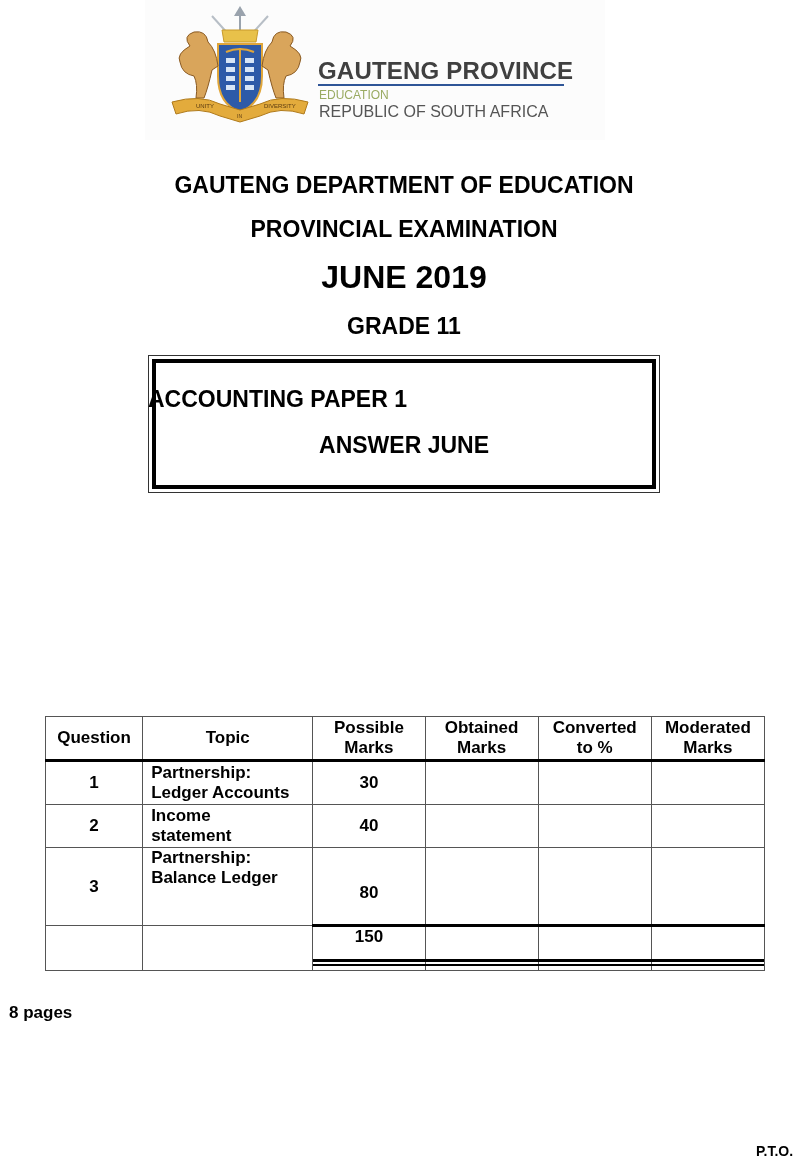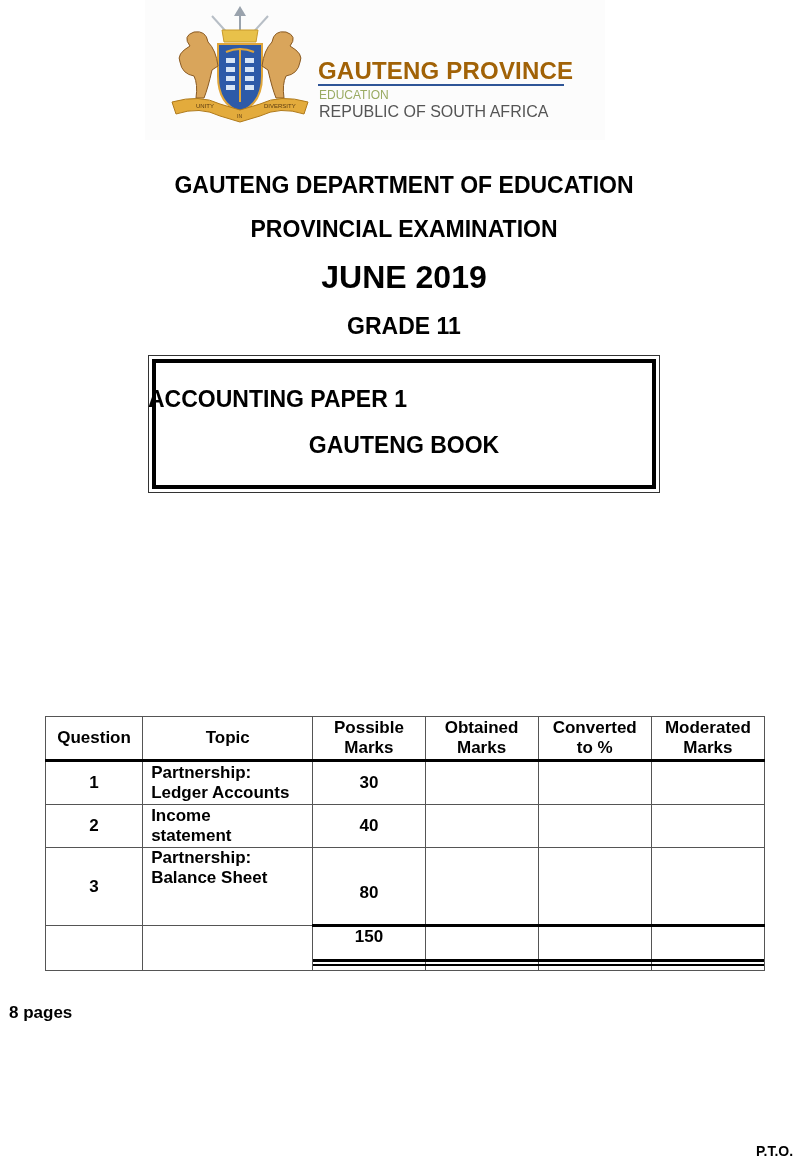--- a/index.html
+++ b/index.html
@@ -3,21 +3,21 @@
 <meta charset="utf-8">
 <style>
   html, body { margin:0; padding:0; background:#ffffff; }
   body { width:800px; height:1157px; position:relative; overflow:hidden;
          font-family:"Liberation Sans", sans-serif; color:#000; }
   .abs { position:absolute; }
 
   
   .logo { left:145px; top:0; width:460px; height:140px; background:#fcfcfc; }
   .crest { left:160px; top:6px; width:160px; height:120px; }
-  .brand-title { left:318px; top:57px; font-size:24px; font-weight:bold; color:#a16207;
+  .brand-title { left:318px; top:57px; font-size:24px; font-weight:bold; color:#404040;
                  letter-spacing:0.2px; white-space:nowrap; }
   .brand-underline { left:318px; top:84px; width:246px; height:2px; background:#2f5597; }
   .brand-sub1 { left:319px; top:88px; font-size:12px; color:#9aab62; white-space:nowrap; }
   .brand-sub2 { left:319px; top:103px; font-size:16px; color:#555; white-space:nowrap; }
 
   
   .h { left:0; width:808px; text-align:center; font-weight:bold; white-space:nowrap; }
   .h1 { top:172px; font-size:23px; }
   .h2 { top:216px; font-size:23px; }
   .h3 { top:259px; font-size:32px; }
@@ -95,21 +95,21 @@
 <div class="abs brand-sub2">REPUBLIC OF SOUTH AFRICA</div>
 
 <div class="abs h h1">GAUTENG DEPARTMENT OF EDUCATION</div>
 <div class="abs h h2">PROVINCIAL EXAMINATION</div>
 <div class="abs h h3">JUNE 2019</div>
 <div class="abs h h4">GRADE 11</div>
 
 <div class="abs titlebox-outer"></div>
 <div class="abs titlebox-inner"></div>
 <div class="abs tb1">ACCOUNTING PAPER 1</div>
-<div class="abs tb2">GAUTENG BOOK</div>
+<div class="abs tb2">ANSWER JUNE</div>
 
 <table class="abs info-table">
   <tbody>
 </tbody>
   </table>
 
 <table class="abs marks-table">
   <colgroup>
     <col style="width:97px">
       <col style="width:170px">
@@ -138,21 +138,21 @@
   <tr class="r2">
     <td>2</td>
     <td class="topic"><span>Income</span><br><span>statement</span></td>
     <td>40</td>
     <td></td>
     <td></td>
     <td></td>
   </tr>
   <tr class="r3">
     <td>3</td>
-    <td class="topic"><span>Partnership:</span><br><span>Balance Sheet</span></td>
+    <td class="topic"><span>Partnership:</span><br><span>Balance Ledger</span></td>
     <td class="poss">80</td>
     <td></td>
     <td></td>
     <td></td>
   </tr>
   <tr class="total">
     <td></td>
     <td></td>
     <td class="thick">150</td>
     <td class="thick"></td>

